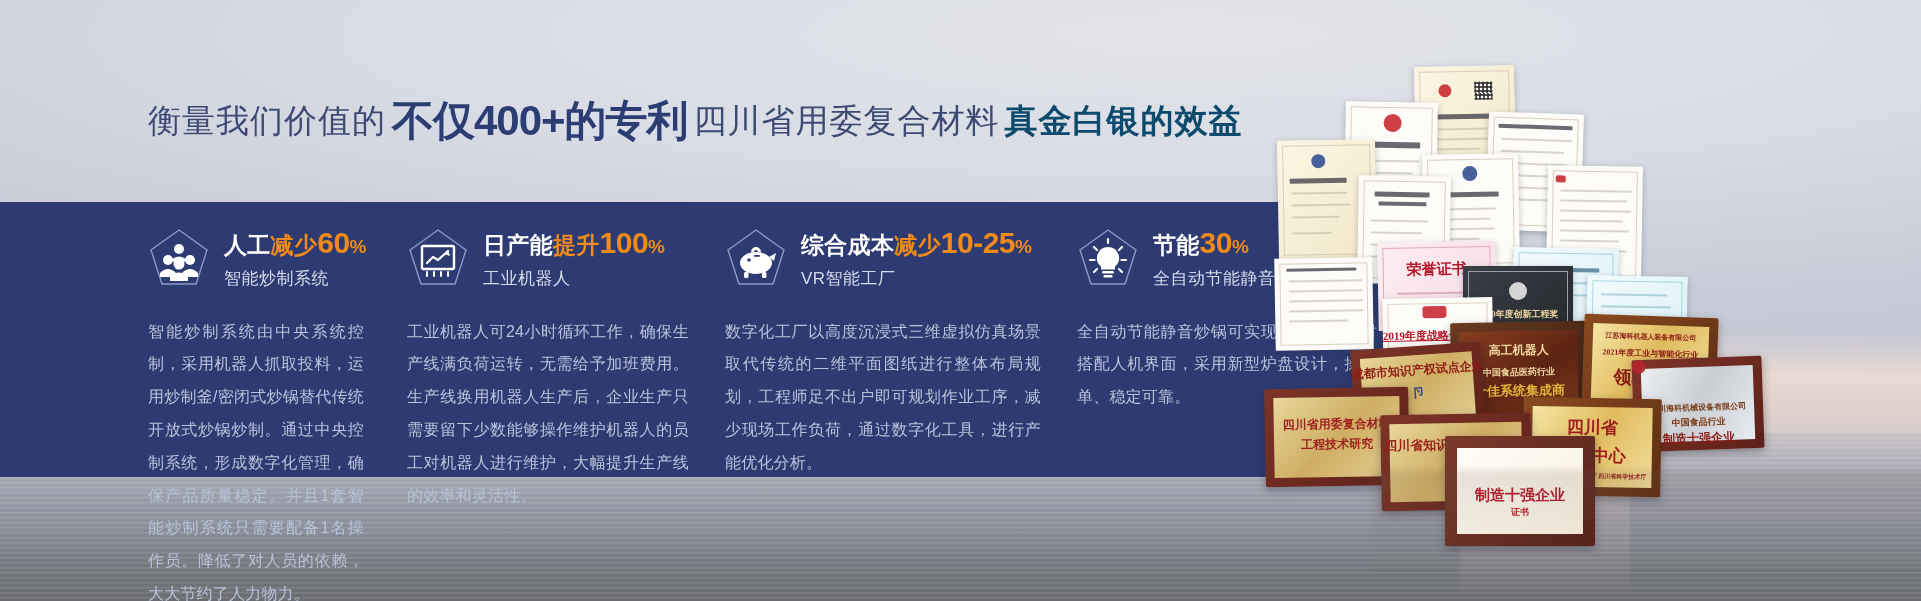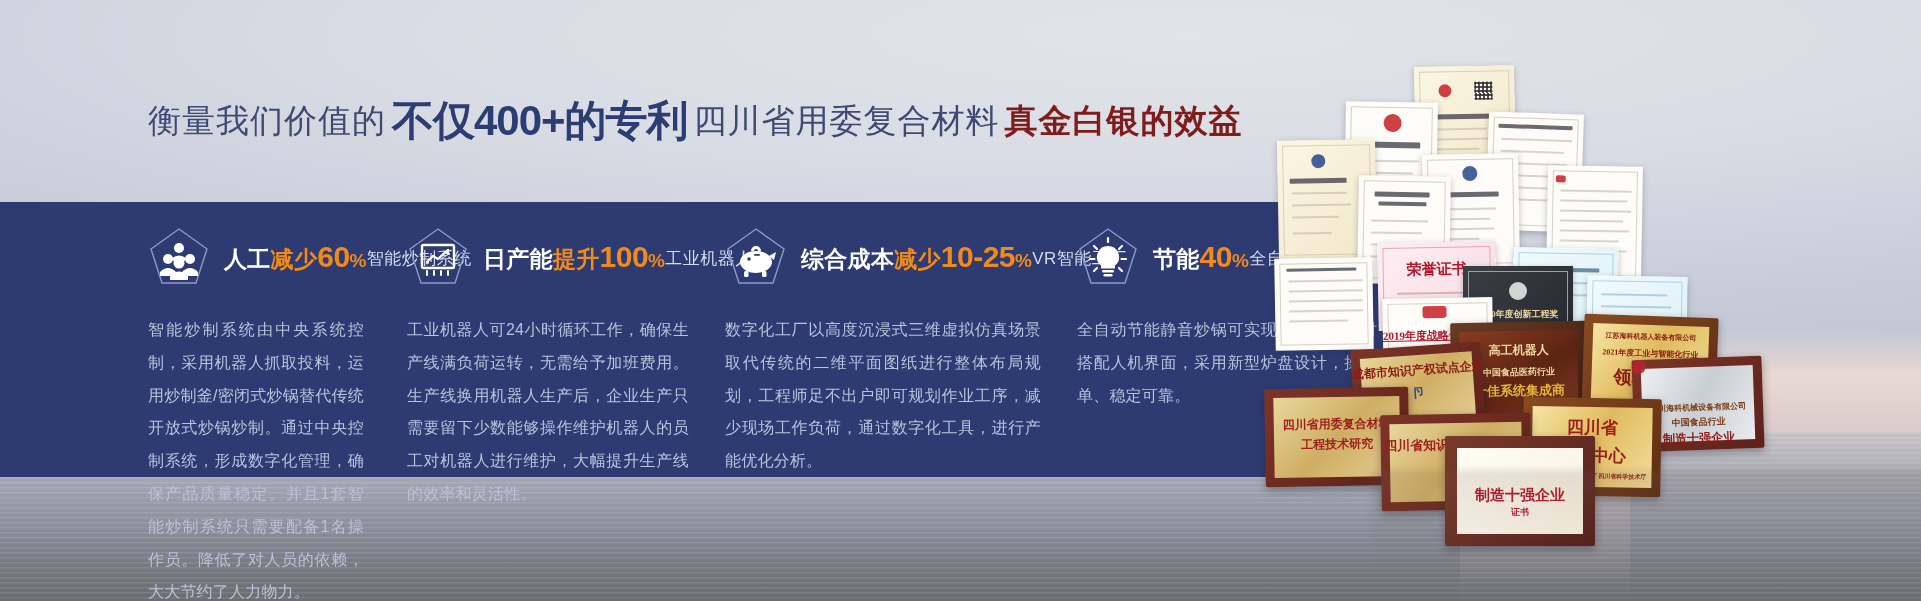--- a/index.html
+++ b/index.html
@@ -48,21 +48,21 @@
   }
   .hl-normal{
     font-size:33px;color:#3d4a74;letter-spacing:1px;
     font-weight:400;line-height:1;padding-bottom:5px;
   }
   .hl-big{
     font-size:42px;color:#2c3d73;font-weight:bold;
     letter-spacing:-1px;line-height:1;padding:0 6px;
   }
   .hl-accent{
-    font-size:33px;color:#7f1d1d;font-weight:bold;
+    font-size:33px;color:#0c4a6e;font-weight:bold;
     letter-spacing:1px;line-height:1;padding-bottom:5px;padding-left:5px;
   }
 
   
   .panel{
     position:absolute;left:0px;top:202px;width:1412px;height:275px;
     background:#2d3b72;
   }
   .features{
     position:absolute;left:0;top:0;width:1412px;height:275px;
@@ -77,21 +77,21 @@
   .feature.f1{width:325px;padding-left:25px;}
   .feature.f2{width:352px;padding-left:18px;}
   .feature.f3{width:353px;padding-left:18px;}
 
   .f-head{display:flex;align-items:center;margin-top:24px;}
   .f-icon{
     width:62px;height:62px;flex:0 0 62px;margin-right:14px;
     position:relative;
   }
   .f-icon svg{display:block;width:62px;height:62px;}
-  .f-titles{display:flex;flex-direction:row;justify-content:flex-start;}
+  .f-titles{display:flex;flex-direction:column;justify-content:flex-start;}
   .f-title{
     font-size:23px;font-weight:bold;color:#ffffff;
     line-height:1.12;white-space:nowrap;letter-spacing:.3px;
   }
   .f-title .hi{color:#f08a1b;}
   .f-title .num{font-size:30px;color:#f08a1b;font-weight:bold;letter-spacing:-.5px;}
   .f-title .pct{font-size:19px;color:#f08a1b;font-weight:bold;}
   .f-sub{
     font-size:17px;color:#d6dbea;margin-top:7px;
     letter-spacing:.5px;white-space:nowrap;font-weight:400;
@@ -273,21 +273,21 @@
                 <line x1="17" y1="20" x2="20" y2="23"></line>
                 <line x1="45" y1="20" x2="42" y2="23"></line>
                 <line x1="13" y1="33" x2="17.5" y2="33"></line>
                 <line x1="49" y1="33" x2="44.5" y2="33"></line>
                 <line x1="17" y1="45" x2="20" y2="42"></line>
                 <line x1="45" y1="45" x2="42" y2="42"></line>
               </g>
             </svg>
           </div>
           <div class="f-titles">
-            <div class="f-title"><span>节能</span><span class="hi"></span><span class="num">40</span><span class="pct">%</span></div>
+            <div class="f-title"><span>节能</span><span class="hi"></span><span class="num">30</span><span class="pct">%</span></div>
             <div class="f-sub">全自动节能静音炒锅</div>
           </div>
         </div>
         <div class="f-body">全自动节能静音炒锅可实现自动控温控时，搭配人机界面，采用新型炉盘设计，操作简单、稳定可靠。</div>
       </div>
 
     </div>
   </div>
 
   <div class="pile">

